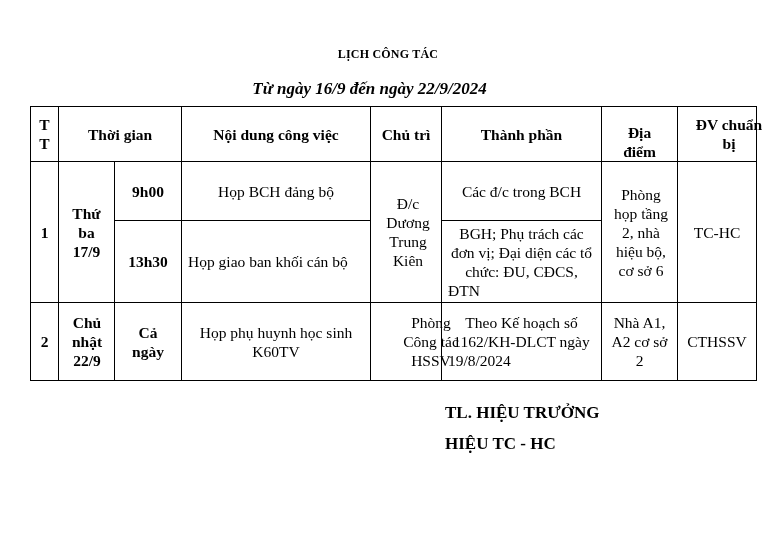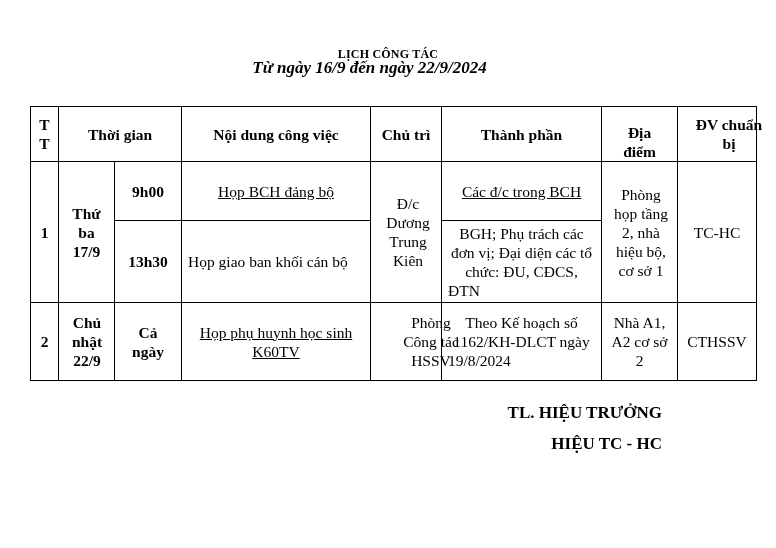--- a/index.html
+++ b/index.html
@@ -7,49 +7,49 @@
     width: 776px; height: 548px; background: #ffffff; position: relative;
     font-family: "Liberation Serif", "DejaVu Serif", serif; color: #000;
     overflow: hidden;
   }
   .title {
     position: absolute; left: 0; width: 776px; text-align: center;
     font-weight: bold; font-size: 12px; top: 47px; letter-spacing: 0.2px;
   }
   .subtitle {
     position: absolute; left: 0; width: 739px; text-align: center;
-    font-weight: bold; font-style: italic; font-size: 17px; top: 58px;
+    font-weight: bold; font-style: italic; font-size: 17px; top: 79px;
   }
   table.sched {
     position: absolute; left: 30px; top: 106px;
     border-collapse: collapse; table-layout: fixed;
     width: 727px;
   }
   table.sched td, table.sched th {
     border: 1px solid #000; padding: 0 6px; font-size: 15.5px; line-height: 19px;
     vertical-align: middle; text-align: center;
   }
   table.sched th { font-weight: bold; height: 41px; }
   .c-tt { width: 28px; padding: 0 !important; }
   .c-day { width: 56px; }
   .c-time { width: 67px; }
   .c-content { width: 189px; }
   .c-host { width: 71px; }
   .c-part { width: 160px; }
   .c-place { width: 76px; }
   .c-unit { width: 79px; }
   .b { font-weight: bold; margin-left: 44px; }
-  .left { text-align: left; text-decoration: underline; }
+  .left { text-align: left; }
   .just { text-align: right; text-align-last: left; }
   .hdr-small { line-height: 19px; }
   tr.r1a td { height: 58px; }
   tr.r1b td { height: 81px; }
   tr.r2 td { height: 77px; }
   .sig {
-    position: absolute; left: 422px; width: 240px; text-align: right;
+    position: absolute; left: 445px; width: 240px; text-align: left;
     font-weight: bold; font-size: 17px;
   }
 </style>
 </head>
 <body>
 
 <div class="title">LỊCH CÔNG TÁC</div>
 <div class="subtitle">Từ ngày 16/9 đến ngày 22/9/2024</div>
 
 <table class="sched">
@@ -75,21 +75,21 @@
     </tr>
   </thead>
   <tbody>
     <tr class="r1a">
       <td rowspan="2" class="b">1</td>
       <td rowspan="2" class="b"><span style="display:inline-block;width:40px;">Thứ ba 17/9</span></td>
       <td class="b">9h00</td>
       <td class="left">Họp BCH đảng bộ</td>
       <td rowspan="2"><span style="display:inline-block;width:62px;">Đ/c Dương Trung Kiên</span></td>
       <td class="left">Các đ/c trong BCH</td>
-      <td rowspan="2"><span style="display:inline-block;width:66px;">Phòng họp tầng 2, nhà hiệu bộ, cơ sở 1</span></td>
+      <td rowspan="2"><span style="display:inline-block;width:66px;">Phòng họp tầng 2, nhà hiệu bộ, cơ sở 6</span></td>
       <td rowspan="2">TC-HC</td>
     </tr>
     <tr class="r1b">
       <td class="b">13h30</td>
       <td class="just">Họp giao ban khối cán bộ</td>
       <td class="just">BGH; Phụ trách các đơn vị; Đại diện các tổ chức: ĐU, CĐCS, ĐTN</td>
     </tr>
     <tr class="r2">
       <td class="b">2</td>
       <td class="b"><span style="display:inline-block;width:44px;">Chủ nhật 22/9</span></td>

